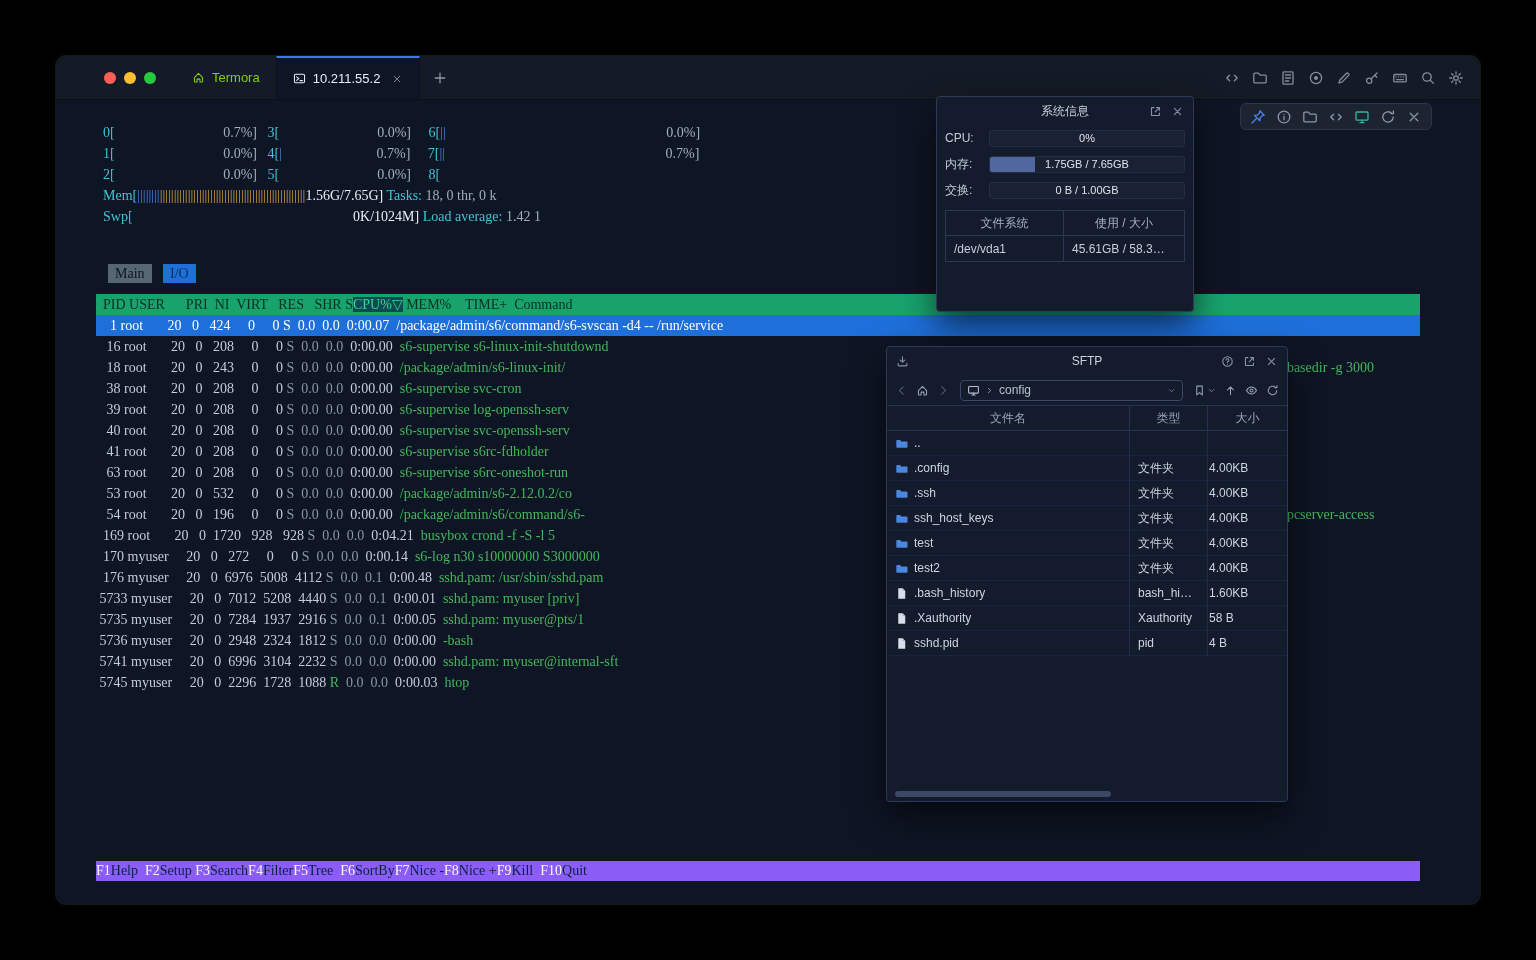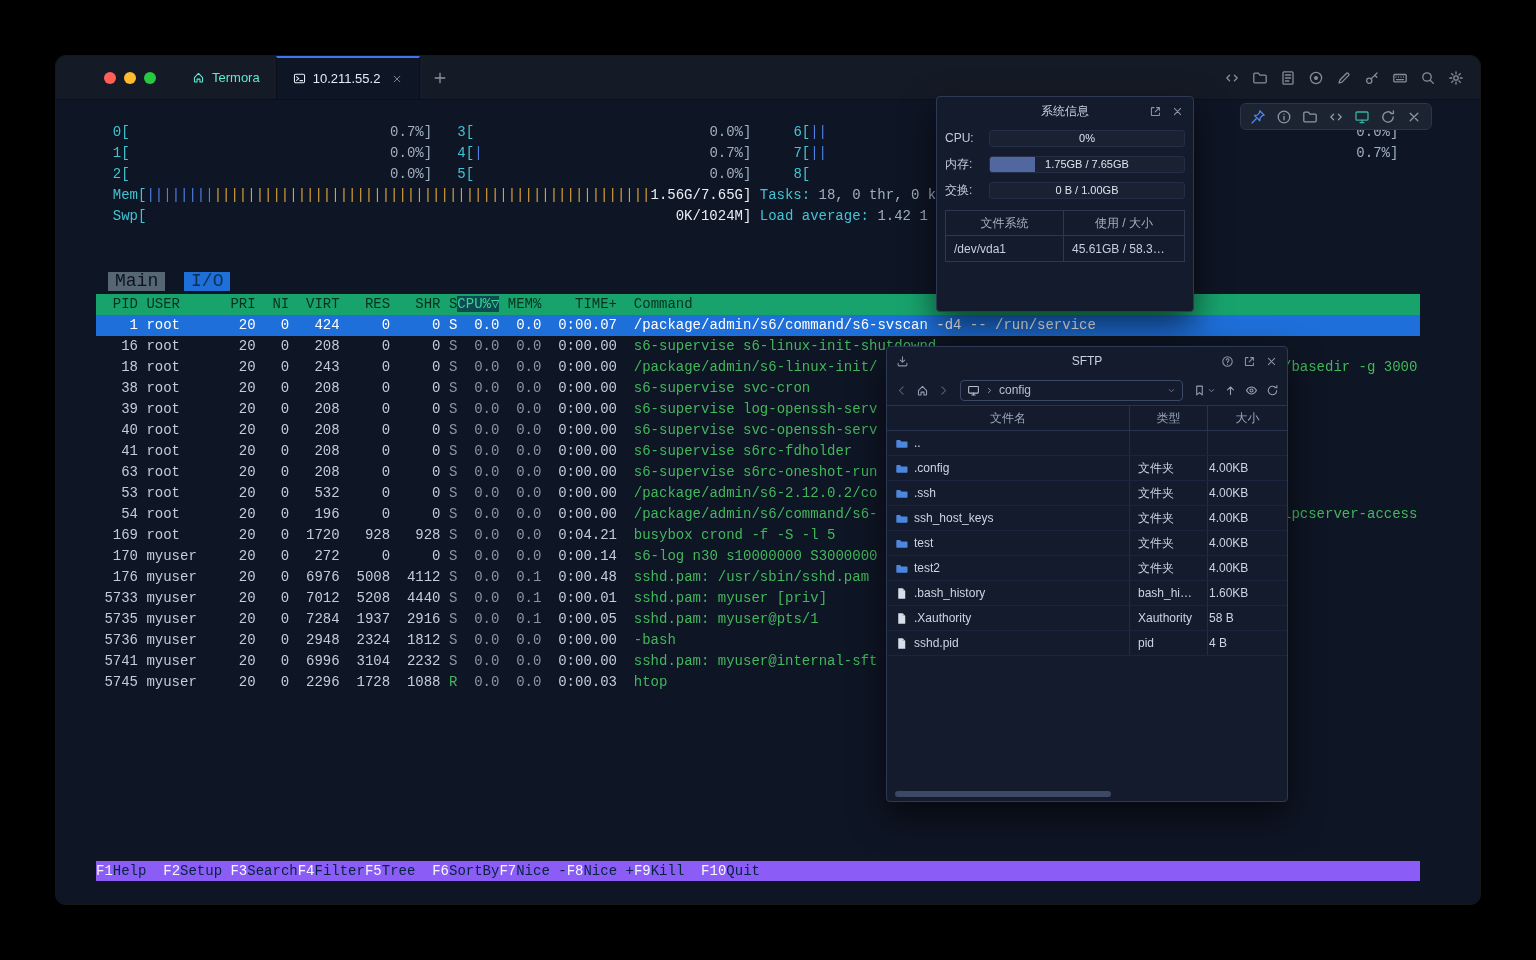--- a/index.html
+++ b/index.html
@@ -3,38 +3,38 @@
 <meta charset="utf-8">
 <style>
 *{margin:0;padding:0;box-sizing:border-box}
 html,body{width:1536px;height:960px;background:#000;overflow:hidden;font-family:"Liberation Sans",sans-serif}
 .window{position:absolute;left:56px;top:56px;width:1424px;height:848px;background:#0e1524;border-radius:10px;overflow:hidden;box-shadow:0 0 0 1px rgba(255,255,255,.09),0 30px 80px rgba(0,0,0,.85)}
 
 .titlebar{height:44px;background:#151b26;display:flex;align-items:stretch;border-bottom:1px solid #0a0f18}
 .traffic{display:flex;align-items:center;gap:8px;padding:0 20px 0 48px}
 .tl{width:12px;height:12px;border-radius:50%;display:inline-block}
 .tl.red{background:#ff5f57}.tl.yellow{background:#febc2e}.tl.green{background:#28c840}
-.tab{display:flex;align-items:center;gap:7px;padding:0 16px;color:#5eead4;font-size:13px;cursor:default}
+.tab{display:flex;align-items:center;gap:7px;padding:0 16px;color:#84cc16;font-size:13px;cursor:default}
 .tab.active{background:#0e1524;color:#e4ebf4;border-top:2px solid #3f76f0;border-left:1px solid #0a0f1a;border-right:1px solid #0a0f1a}
 .tab .close-ic{margin-left:4px;color:#7d8795}
 .tab .close-ic svg{width:12px;height:12px}
 .newtab{display:flex;align-items:center;padding:0 12px;color:#8b95a3}
 .tb-icons{margin-left:auto;display:flex;align-items:center;gap:12px;padding-right:16px;color:#848d9b}
 
 .icon{display:inline-flex;align-items:center;justify-content:center;line-height:0}
 .icon svg{width:16px;height:16px;fill:none;stroke:currentColor;stroke-width:1.3;stroke-linecap:round;stroke-linejoin:round}
 .icon.sm svg{width:13px;height:13px}
 .icon.xs svg{width:9px;height:9px}
 .acc-blue{color:#4d84f7}.acc-teal{color:#38b2a3}
 
 .terminal{position:absolute;left:0;top:44px;right:0;bottom:0;background:#0e1524;font-family:"DejaVu Sans Mono",monospace;font-size:14px;line-height:21px;color:#c3cdd8}
-.mono{font-family:Liberation Mono, monospace}
+.mono{font-family:Liberation Serif, serif}
 .tline{white-space:pre;height:21px}
 #htop-top{position:absolute;left:40px;top:22px}
-.htop-tabs{position:absolute;left:52px;top:171px;font-size:18px}
+.htop-tabs{position:absolute;left:52px;top:163px;font-size:14px}
 .htab{display:inline-block;height:19px;line-height:19px;padding:0 7px}
 .htab.main{background:#566673;color:#0d1420}
 .htab.io{background:#1f6fd8;color:#083058;margin-left:8px}
 #proc-table{position:absolute;left:40px;top:194px;width:1324px}
 .proc-header{background:#18a36d;white-space:pre;height:21px}
 .proc-header span{color:#05311f}
 .proc-header span.hdr-sort{background:#0e4a52;color:#37d693}
 .proc-row{white-space:pre;height:21px;position:relative}
 .proc-row.selected{background:#1e6fd9}
 .proc-row.selected span{color:#fff}

